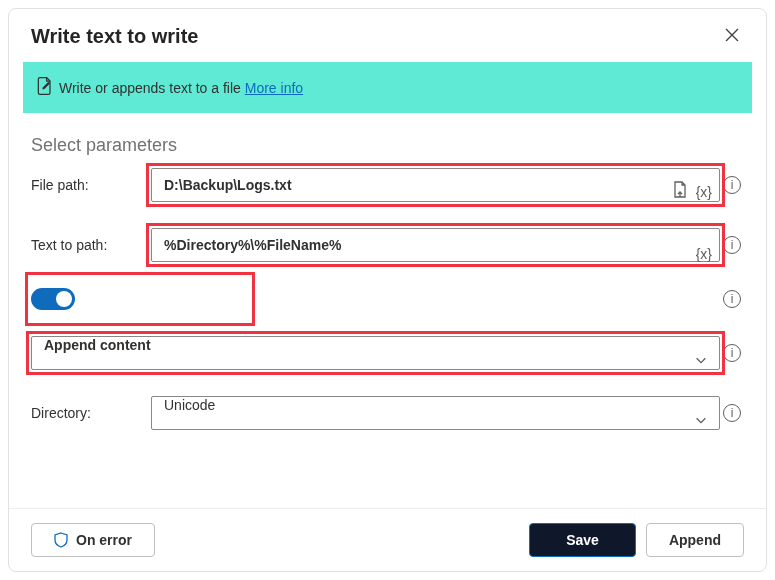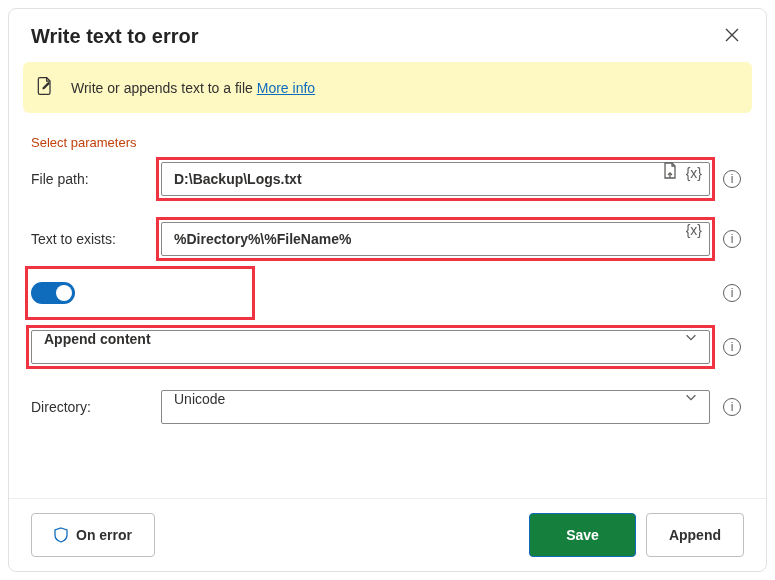--- a/index.html
+++ b/index.html
@@ -37,52 +37,51 @@
   .close-btn {
     background: none;
     border: none;
     cursor: pointer;
     padding: 4px;
     color: #424242;
   }
   .banner {
     margin: 0 14px 10px 14px;
     padding: 14px 12px;
-    background: #fef9c3;
-    display: flex;
-    align-items: center;
-    gap: 16px;
-    border-radius: 6px;
+    background: #5eead4;
+    display: flex;
+    align-items: center;
+    gap: 4px;
+    border-radius: 0;
   }
   .banner-text { color: #323130; }
   .banner a { color: #0f6cbd; text-decoration: underline; }
   .section-heading {
-    font-size: 13px;
+    font-size: 18px;
     font-weight: 400;
-    color: #c2410c;
+    color: #737373;
     padding: 12px 22px 12px 22px;
   }
   .form { padding: 0 22px; flex: 1; }
   .row {
     display: flex;
     align-items: center;
     margin-bottom: 26px;
-    gap: 10px;
   }
   .label-col {
     width: 120px;
     flex: 0 0 120px;
     color: #323130;
   }
   .input-wrap {
     flex: 1;
     position: relative;
     height: 34px;
     display: flex;
-    align-items: flex-start;
+    align-items: flex-end;
   }
   .text-input, .select-input {
     width: 100%;
     height: 34px;
     padding: 0 60px 0 12px;
     border: 1px solid #8a8886;
     border-radius: 2px;
     font-family: inherit;
     font-size: 14px;
     color: #323130;
@@ -141,36 +140,36 @@
   }
   .footer {
     border-top: 1px solid #ededed;
     padding: 14px 22px;
     display: flex;
     align-items: center;
     justify-content: space-between;
   }
   .footer-right { display: flex; gap: 10px; }
   .btn {
-    height: 44px;
+    height: 34px;
     padding: 0 22px;
     border-radius: 4px;
     font-family: inherit;
     font-size: 14px;
     font-weight: 600;
     cursor: pointer;
     display: inline-flex;
     align-items: center;
     gap: 8px;
     border: 1px solid #bfbfbf;
     background: #fff;
     color: #323130;
   }
   .btn.primary {
-    background: #15803d;
+    background: #0f172a;
     border-color: #0f6cbd;
     color: #fff;
     padding: 0 36px;
   }
   .row-toggle .input-wrap { flex: 0 0 auto; width: auto; height: auto; }
   .row-toggle { justify-content: flex-start; }
   .row-toggle .spacer { flex: 1; }
   .var-token {
     font-size: 14px;
     color: #605e5c;
@@ -180,21 +179,21 @@
   .hl-text { top: -5px; left: -5px; right: -5px; bottom: -5px; }
   .hl-select { top: -5px; left: -5px; right: -5px; bottom: -5px; }
   .relpos { position: relative; }
 </style>
 </head>
 <body>
 
 <div class="dialog">
 
   <div class="header">
-    <div class="title">Write text to error</div>
+    <div class="title">Write text to write</div>
     <button class="close-btn">
       <svg width="16" height="16" viewBox="0 0 16 16" fill="none" stroke="currentColor" stroke-width="1.4">
           <path d="M2 2 L14 14 M14 2 L2 14"></path>
         </svg>
     </button>
   </div>
 
   <div class="banner">
     <span>
       <svg width="20" height="20" viewBox="0 0 24 24" fill="none" stroke="#323130" stroke-width="1.5">
@@ -229,21 +228,21 @@
           <span class="var-token">{x}</span>
         </span>
         <div class="highlight-box hl-filepath"></div>
       </div>
       <div class="info-icon-wrap">
           <div class="info-circle">i</div>
         </div>
     </div>
 
     <div class="row">
-      <div class="label-col">Text to exists:</div>
+      <div class="label-col">Text to path:</div>
       <div class="input-wrap relpos">
         <input class="text-input" value="%Directory%\%FileName%" style="">
         <span class="input-icons">
           <span class="var-token">{x}</span>
         </span>
         <div class="highlight-box hl-text"></div>
       </div>
       <div class="info-icon-wrap">
           <div class="info-circle">i</div>
         </div>

